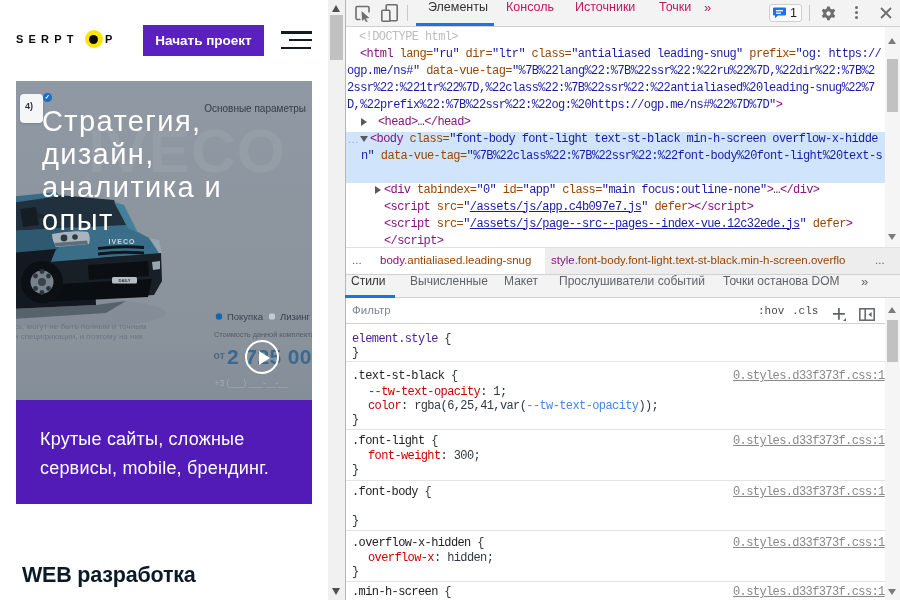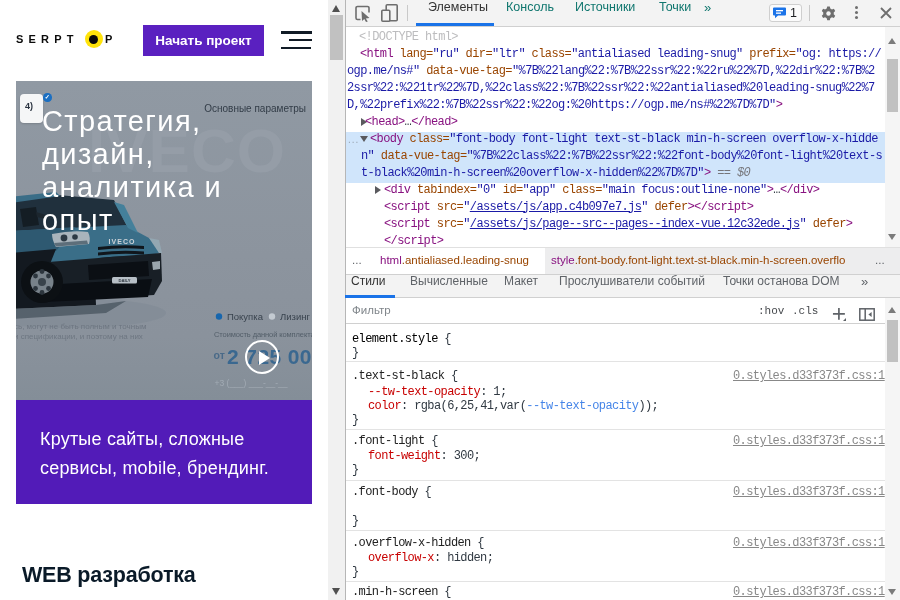--- a/index.html
+++ b/index.html
@@ -31,21 +31,21 @@
 #purple{position:absolute;left:16px;top:400px;width:296px;height:104px;background:#521bb8}
 #purple div{position:absolute;left:24px;top:24.5px;color:#fff;font:400 18px/29px "Liberation Sans",sans-serif;letter-spacing:.2px}
 #webdev{position:absolute;left:22px;top:563px;color:#0a1a28;font:700 21.5px "Liberation Sans",sans-serif;letter-spacing:-.2px}
 
 #pgsb{position:absolute;left:328px;top:0;width:17px;height:600px;background:#f1f1f1}
 .sbthumb{position:absolute;background:#c1c1c1}
 .sbarr{position:absolute;width:0;height:0}
 
 #dt{position:absolute;left:345px;top:0;width:555px;height:600px;background:#fff;border-left:1px solid #b6b6b6}
 #dtbar{position:absolute;left:346px;top:0;width:554px;height:27px;background:#f3f3f3;border-bottom:1px solid #d0d0d0}
-.dtab{position:absolute;top:0;height:26px;line-height:27px;font:12.5px "Liberation Sans",sans-serif;color:#0f766e}
+.dtab{position:absolute;top:0;height:26px;line-height:27px;font:12.5px "Liberation Sans",sans-serif;color:#be185d}
 .dtab.on{color:#333}
 #eund{position:absolute;left:416px;top:23px;width:78px;height:2.5px;background:#1a73e8}
 #sund{position:absolute;left:345px;top:295px;width:50px;height:2.5px;background:#1a73e8}
 
 .crow{position:absolute;height:17px;line-height:17px;font:12px "Liberation Mono",monospace;letter-spacing:-.606px;white-space:pre;color:#303942}
 .crow i,.srow i{font-style:normal}
 .tg{color:#881280}.at{color:#994500}.vl{color:#1a1aa6}.gy{color:#bcbcbe}.bk{color:#303942}
 .lk{color:#1a1aa6;text-decoration:underline}
 .dz{color:#75757a}.dz em{font-style:italic}
 b.ar,b.ad{position:absolute;width:0;height:0}
@@ -58,21 +58,21 @@
 
 #tb2{position:absolute;left:346px;top:274px;width:554px;height:24px;background:#f3f3f3;border-top:1px solid #d0d0d0;border-bottom:1px solid #d0d0d0}
 .t2{position:absolute;top:274px;height:24px;line-height:24px;font:12px "Liberation Sans",sans-serif;color:#5f6368}
 .t2.on{color:#333}
 
 #filt{position:absolute;left:346px;top:298px;width:554px;height:26px;background:#fff;border-bottom:1px solid #d0d0d0}
 #filtTx{position:absolute;left:352px;top:304px;font:11.5px "Liberation Sans",sans-serif;color:#80868b}
 .hovcls{position:absolute;top:305px;font:11px "Liberation Mono",monospace;color:#46494d}
 
 .srow{position:absolute;height:14px;line-height:14px;font:12px "Liberation Mono",monospace;letter-spacing:-.606px;white-space:pre;color:#303942}
-.es{color:#000000}.sel{color:#222}.pn{color:#c80000}.pv{color:#303942}.vr{color:#4585e8}
+.es{color:#4c1d95}.sel{color:#222}.pn{color:#c80000}.pv{color:#303942}.vr{color:#4585e8}
 .slink{position:absolute;left:733px;height:14px;line-height:14px;font:12px "Liberation Mono",monospace;letter-spacing:-.606px;color:#888;text-decoration:underline}
 .ssep{position:absolute;left:346px;width:539px;height:1px;background:#e3e3e3}
 
 .dsb{position:absolute;left:885px;width:15px;background:#f5f5f5}
 .icon{position:absolute}
 </style></head>
 <body>
 <div id="stage">
 
 <div id="logoSERPT">SERPT</div>
@@ -208,38 +208,37 @@
 <div style="position:absolute;left:346px;top:131.5px;width:539px;height:51px;background:#d0e5fb"></div>
 <div style="position:absolute;left:348px;top:134px;width:10px;height:10px;color:#9aa6b2;font:10px 'Liberation Sans',sans-serif;letter-spacing:1px">...</div>
 <b class="ar" style="left:361px;top:118px"></b>
 <b class="ad" style="left:360px;top:136px"></b>
 <b class="ar" style="left:375px;top:186px"></b>
 <div class="crow" style="left:359px;top:29.5px"><i class="gy">&lt;!DOCTYPE html&gt;</i></div>
 <div class="crow" style="left:360px;top:46.5px"><i class="tg">&lt;html</i> <i class="at">lang</i><i class="at">=</i><i class="vl">"ru"</i> <i class="at">dir</i><i class="at">=</i><i class="vl">"ltr"</i> <i class="at">class</i><i class="at">=</i><i class="vl">"antialiased leading-snug"</i> <i class="at">prefix</i><i class="at">=</i><i class="vl">"og: https://</i></div>
 <div class="crow" style="left:347px;top:63.5px"><i class="vl">ogp.me/ns#"</i> <i class="at">data-vue-tag</i><i class="at">=</i><i class="vl">"%7B%22lang%22:%7B%22ssr%22:%22ru%22%7D,%22dir%22:%7B%2</i></div>
 <div class="crow" style="left:347px;top:80.5px"><i class="vl">2ssr%22:%221tr%22%7D,%22class%22:%7B%22ssr%22:%22antialiased%20leading-snug%22%7</i></div>
 <div class="crow" style="left:347px;top:97.5px"><i class="vl">D,%22prefix%22:%7B%22ssr%22:%22og:%20https://ogp.me/ns#%22%7D%7D"</i><i class="tg">&gt;</i></div>
-<div class="crow" style="left:365px;top:114.5px"><i class="tg">&lt;head&gt;</i><i class="bk">…</i><i class="tg">&lt;/head&gt;</i></div>
+<div class="crow" style="left:378px;top:114.5px"><i class="tg">&lt;head&gt;</i><i class="bk">…</i><i class="tg">&lt;/head&gt;</i></div>
 <div class="crow" style="left:370px;top:131.5px"><i class="tg">&lt;body</i> <i class="at">class</i><i class="at">=</i><i class="vl">"font-body font-light text-st-black min-h-screen overflow-x-hidde</i></div>
 <div class="crow" style="left:361px;top:148.5px"><i class="vl">n"</i> <i class="at">data-vue-tag</i><i class="at">=</i><i class="vl">"%7B%22class%22:%7B%22ssr%22:%22font-body%20font-light%20text-s</i></div>
-<div class="crow" style="left:361px;top:165.5px"><i class="vl">t-black%20min-h-screen%20overflow-x-hidden%22%7D%7D"</i><i class="tg">&gt;</i> <i class="dz">== <em>$0</em></i></div>
 <div class="crow" style="left:384px;top:182.5px"><i class="tg">&lt;div</i> <i class="at">tabindex</i><i class="at">=</i><i class="vl">"0"</i> <i class="at">id</i><i class="at">=</i><i class="vl">"app"</i> <i class="at">class</i><i class="at">=</i><i class="vl">"main focus:outline-none"</i><i class="tg">&gt;</i><i class="bk">…</i><i class="tg">&lt;/div&gt;</i></div>
 <div class="crow" style="left:384px;top:199.5px"><i class="tg">&lt;script</i> <i class="at">src</i><i class="at">=</i><i class="vl">"</i><i class="lk">/assets/js/app.c4b097e7.js</i><i class="vl">"</i> <i class="at">defer</i><i class="tg">&gt;&lt;/script&gt;</i></div>
 <div class="crow" style="left:384px;top:216.5px"><i class="tg">&lt;script</i> <i class="at">src</i><i class="at">=</i><i class="vl">"</i><i class="lk">/assets/js/page--src--pages--index-vue.12c32ede.js</i><i class="vl">"</i> <i class="at">defer</i><i class="tg">&gt;</i></div>
 <div class="crow" style="left:384px;top:233.5px"><i class="tg">&lt;/script&gt;</i></div>
 
 <div class="dsb" style="top:27px;height:220px"></div>
 <div class="sbarr" style="left:888px;top:38px;border-left:4px solid transparent;border-right:4px solid transparent;border-bottom:6px solid #7b7b7b"></div>
 <div class="sbthumb" style="left:887px;top:59px;width:11px;height:53px"></div>
 <div class="sbarr" style="left:888px;top:234px;border-left:4px solid transparent;border-right:4px solid transparent;border-top:6px solid #7b7b7b"></div>
 
 <div id="crumbs"></div>
 <div id="crumb2bg"></div>
 <div class="crtx" style="left:352px;color:#5f6368">...</div>
-<div class="crtx" style="left:380px"><i style="font-style:normal;color:#881280">html</i><i style="font-style:normal;color:#994500">.antialiased.leading-snug</i></div>
+<div class="crtx" style="left:380px"><i style="font-style:normal;color:#881280">body</i><i style="font-style:normal;color:#994500">.antialiased.leading-snug</i></div>
 <div class="crtx" style="left:551px"><i style="font-style:normal;color:#881280">style</i><i style="font-style:normal;color:#994500">.font-body.font-light.text-st-black.min-h-screen.overflo</i></div>
 <div class="crtx" style="left:875px;color:#5f6368">...</div>
 
 <div id="tb2"></div>
 <div class="t2 on" style="left:351px">Стили</div>
 <div class="t2" style="left:410px">Вычисленные</div>
 <div class="t2" style="left:504px">Макет</div>
 <div class="t2" style="left:559px">Прослушиватели событий</div>
 <div class="t2" style="left:723px">Точки останова DOM</div>
 <div class="t2" style="left:861px;font-size:13px">»</div>

